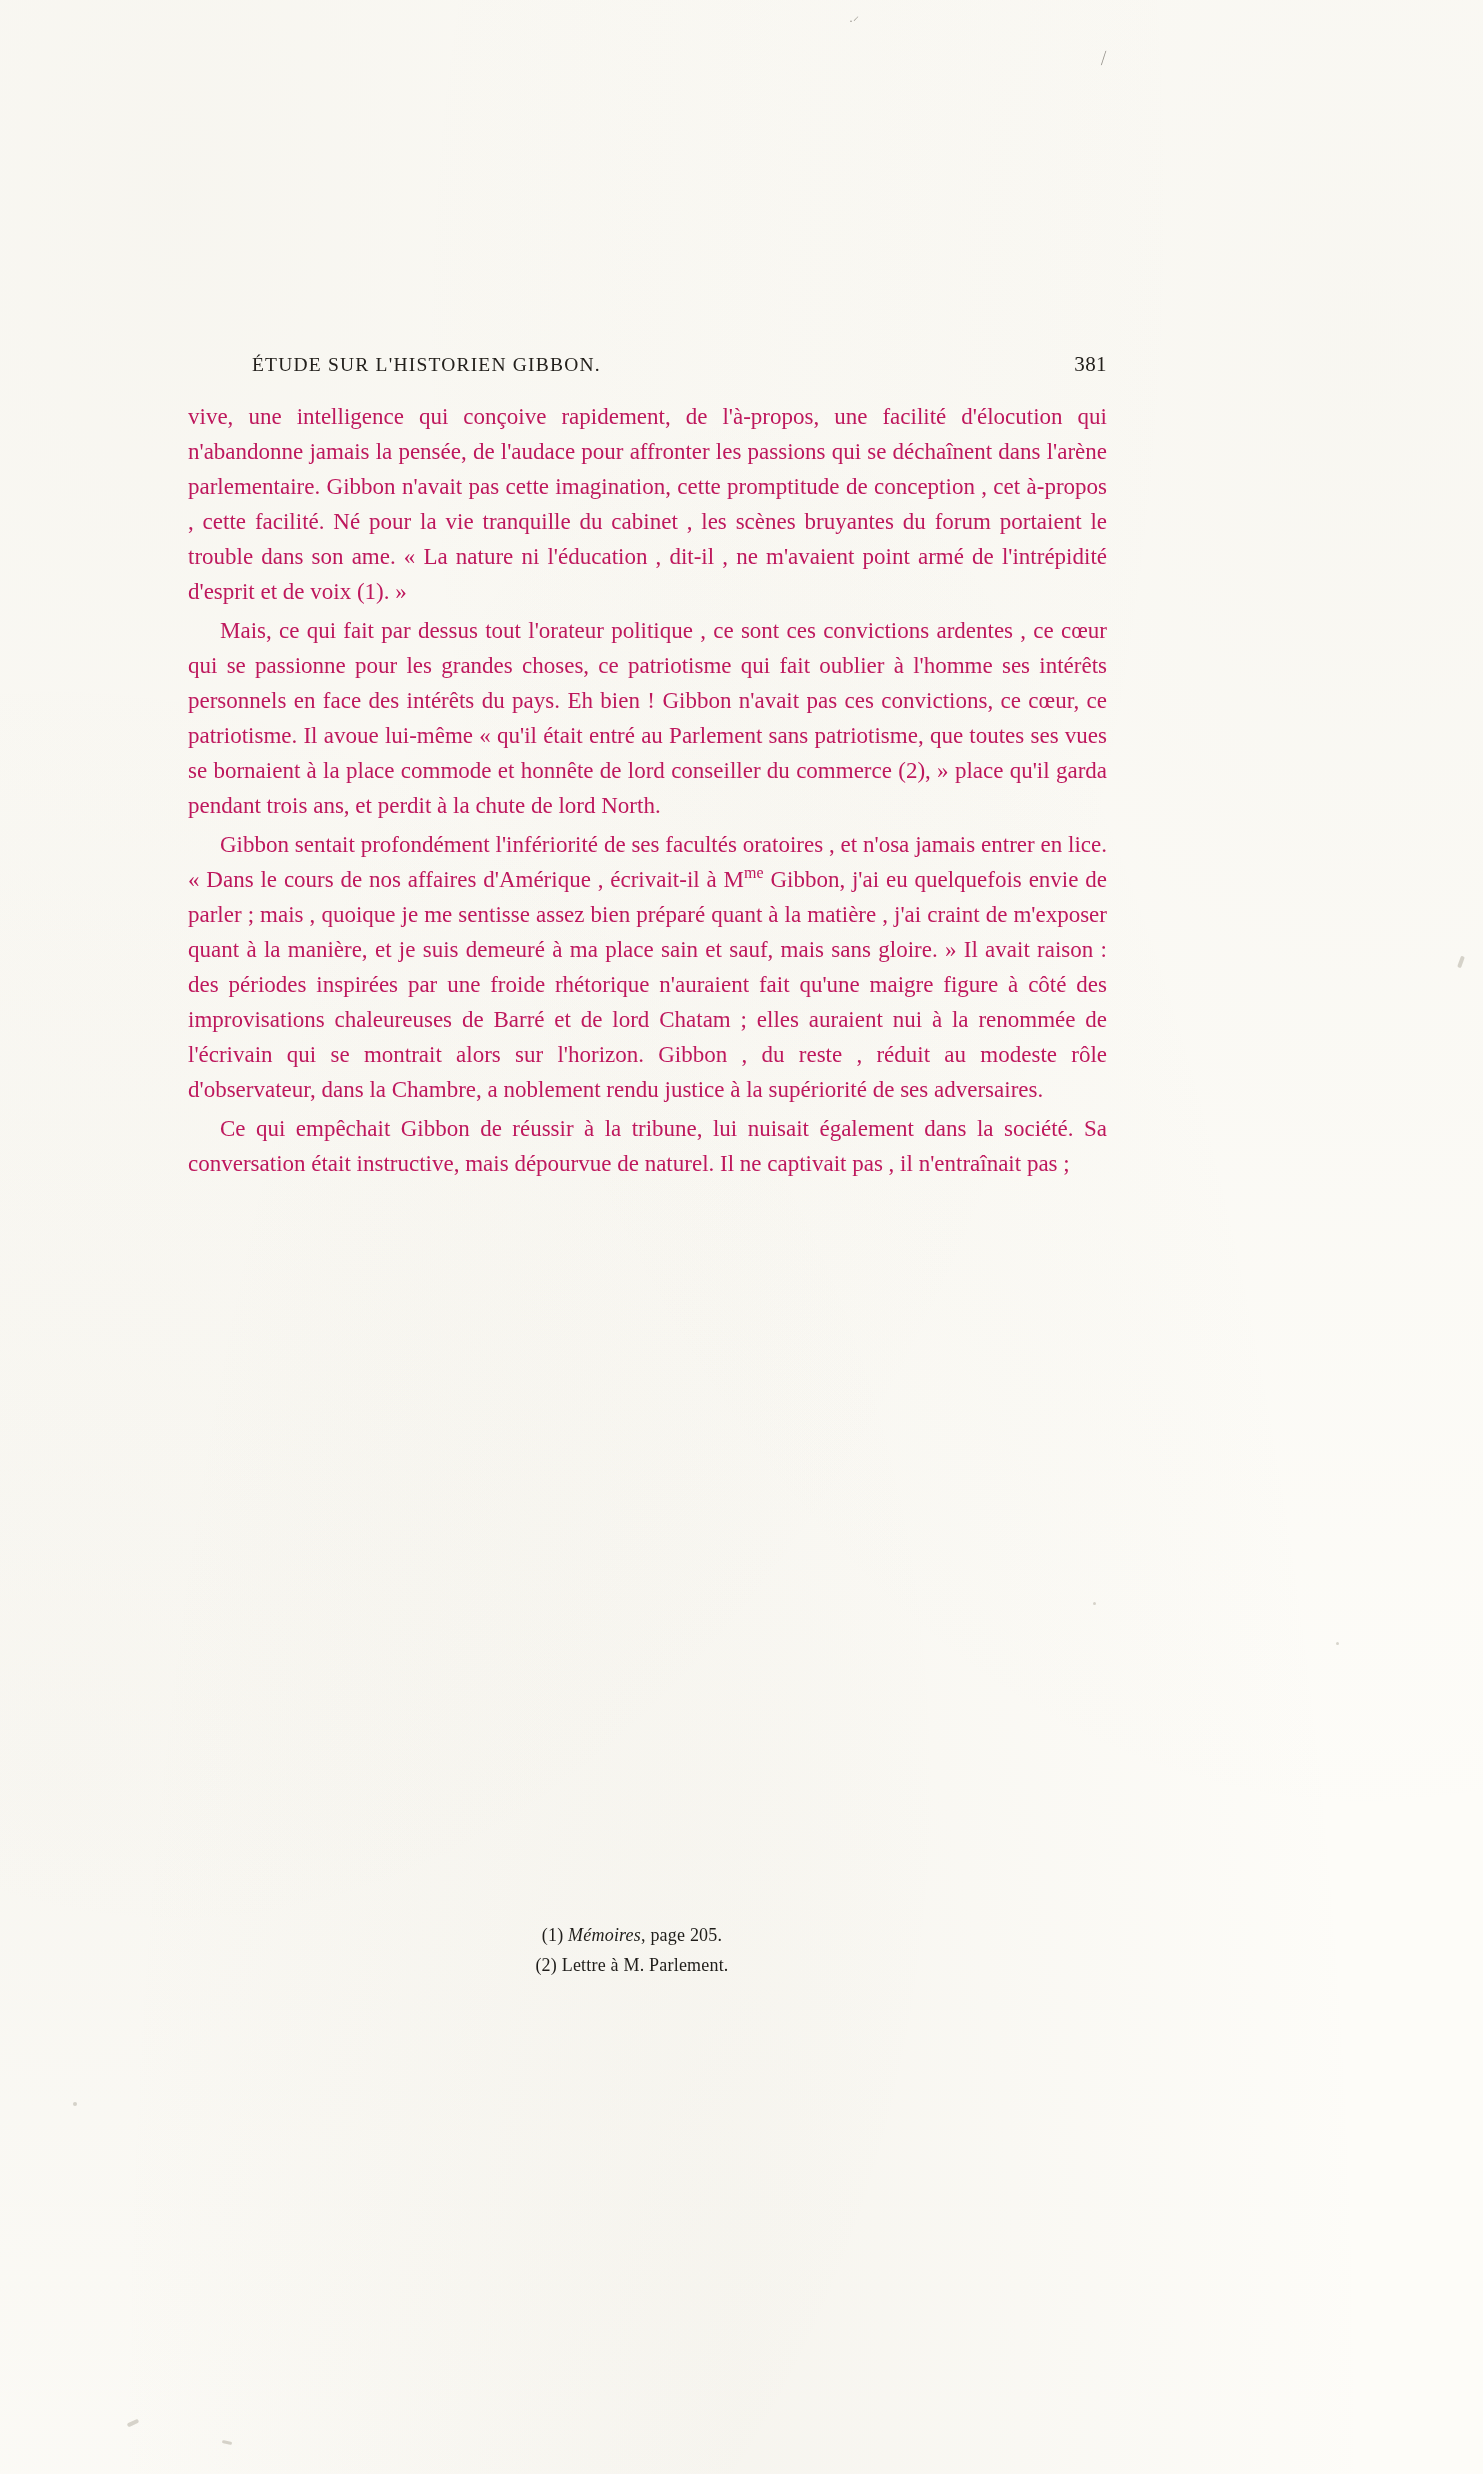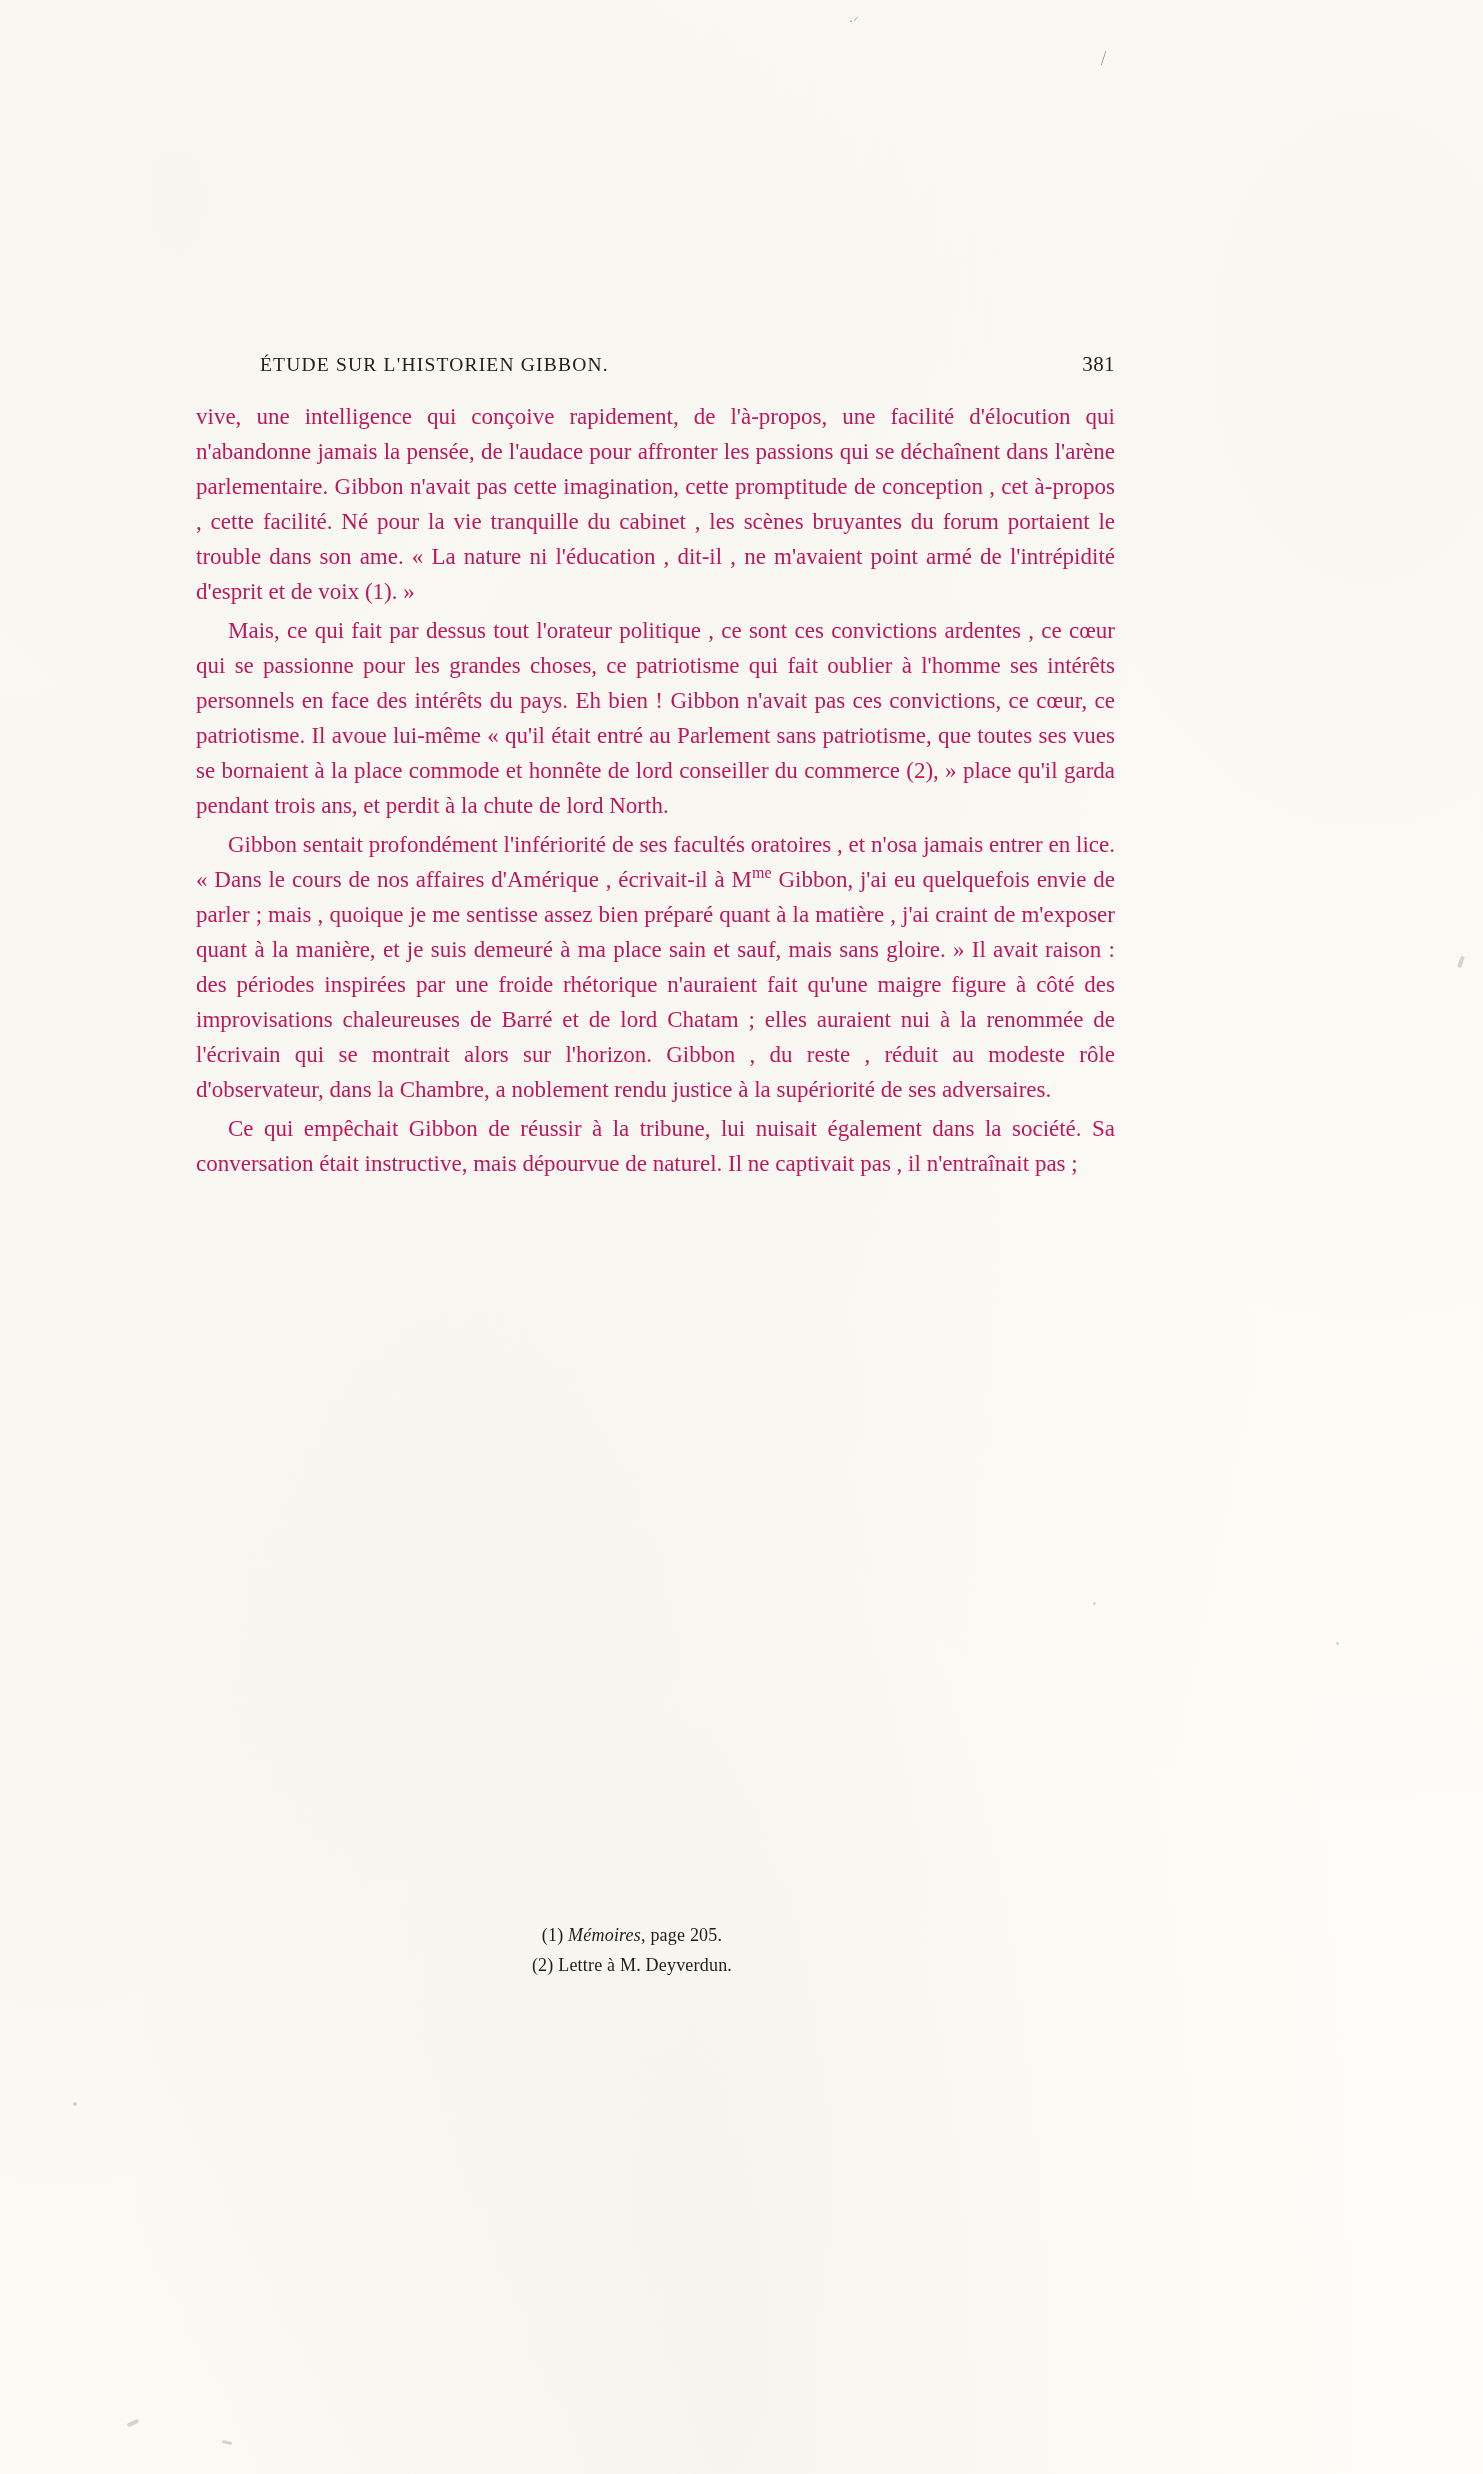--- a/index.html
+++ b/index.html
@@ -35,21 +35,21 @@
 
   .page {
     position: absolute;
     left: 0; top: 0;
     width: 1483px;
     height: 2475px;
   }
 
   .text-block {
     position: absolute;
-    left: 196px;
+    left: 188px;
     top: 352px;
     width: 919px;
   }
 
   .running-head {
     display: flex;
     align-items: baseline;
     justify-content: space-between;
     width: 919px;
     margin: 0 0 22px 0;
@@ -139,18 +139,18 @@
 
   </div>
 
   <div class="notes">
     <div class="note">
       <span>(1)</span>
       <span class="it">Mémoires</span><span>, page 205.</span>
     </div>
     <div class="note">
       <span>(2)</span>
-      <span>Lettre à M. Deyverdun.</span>
+      <span>Lettre à M. Parlement.</span>
     </div>
   </div>
 
 </div>
 
 
 </body></html>

